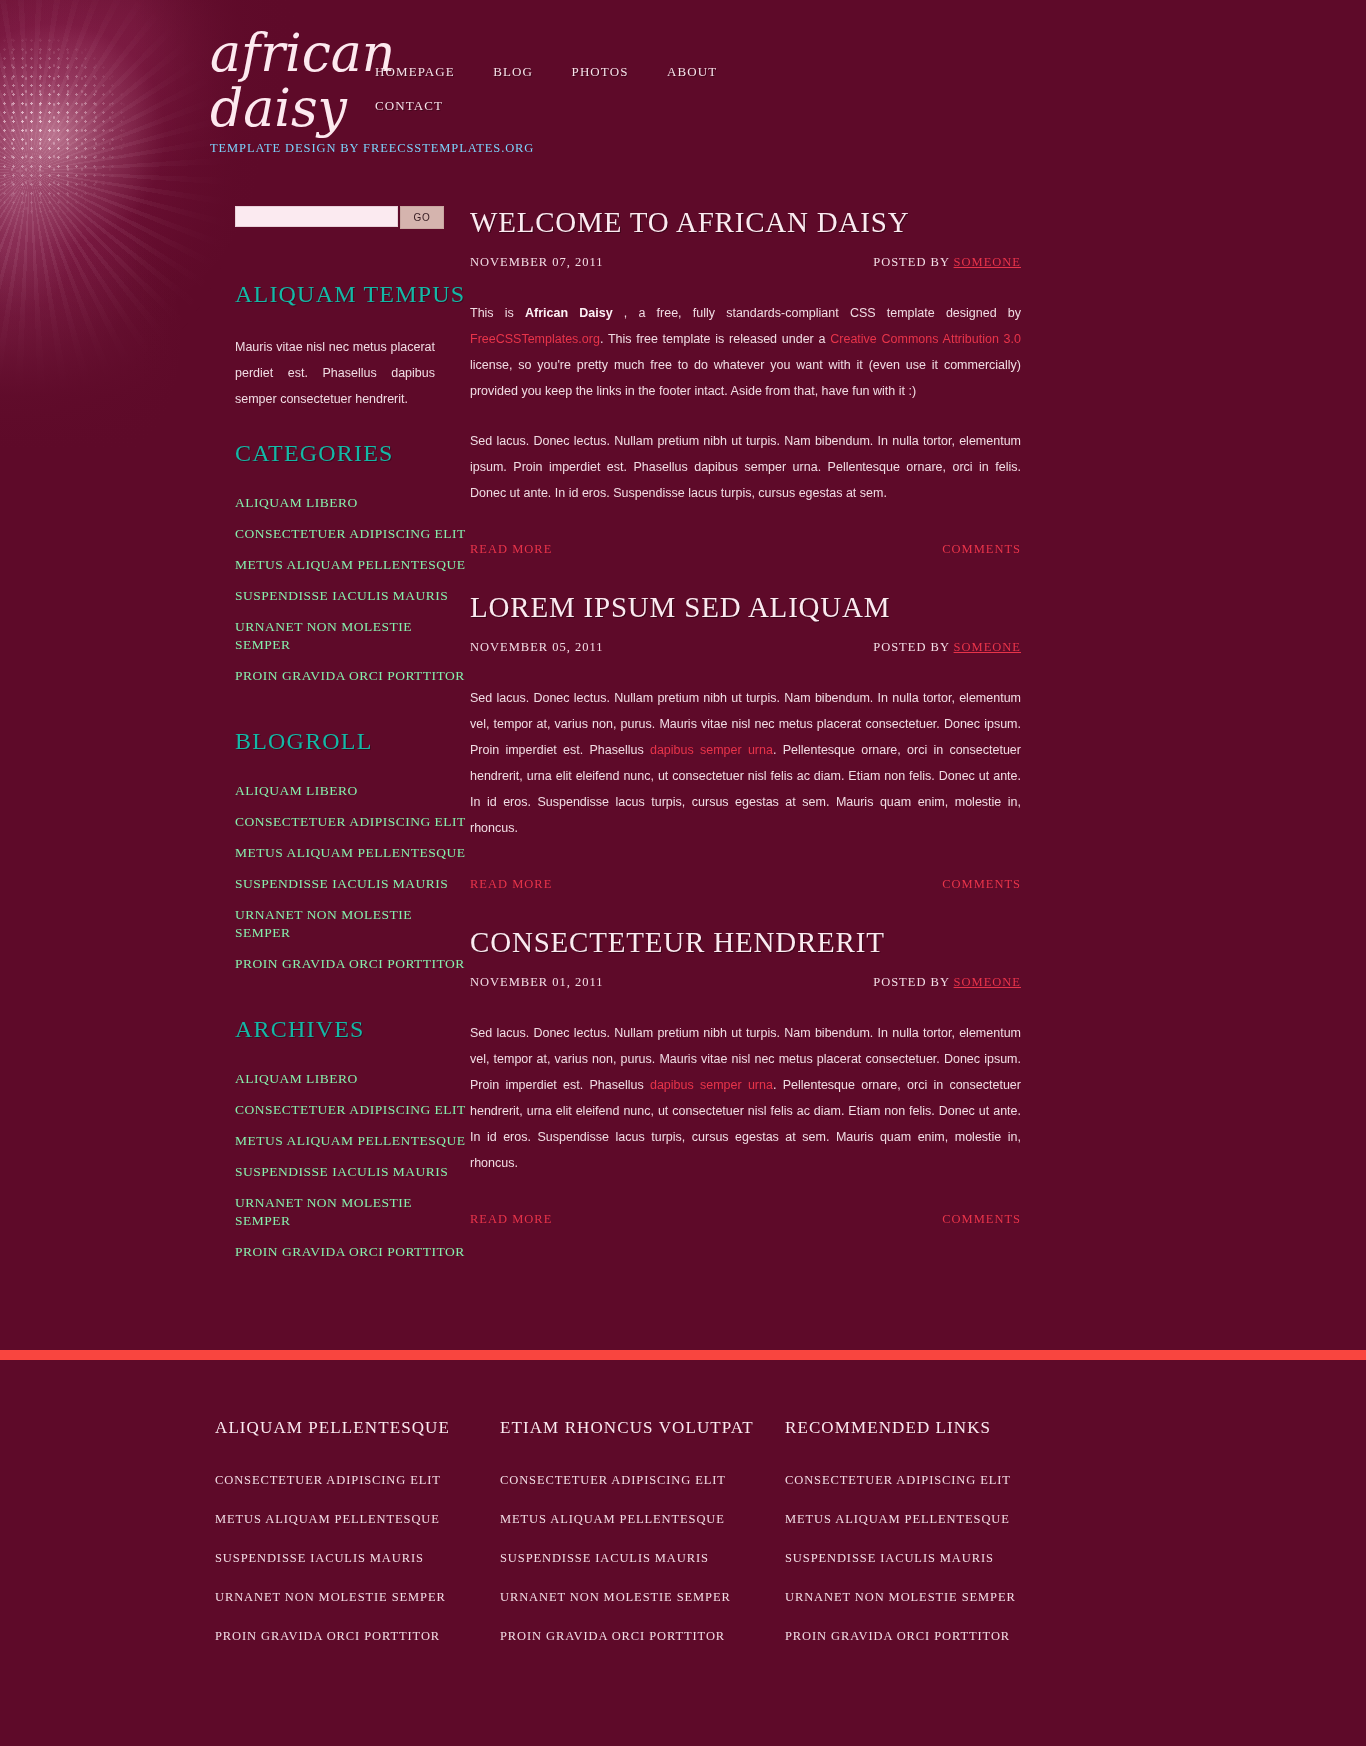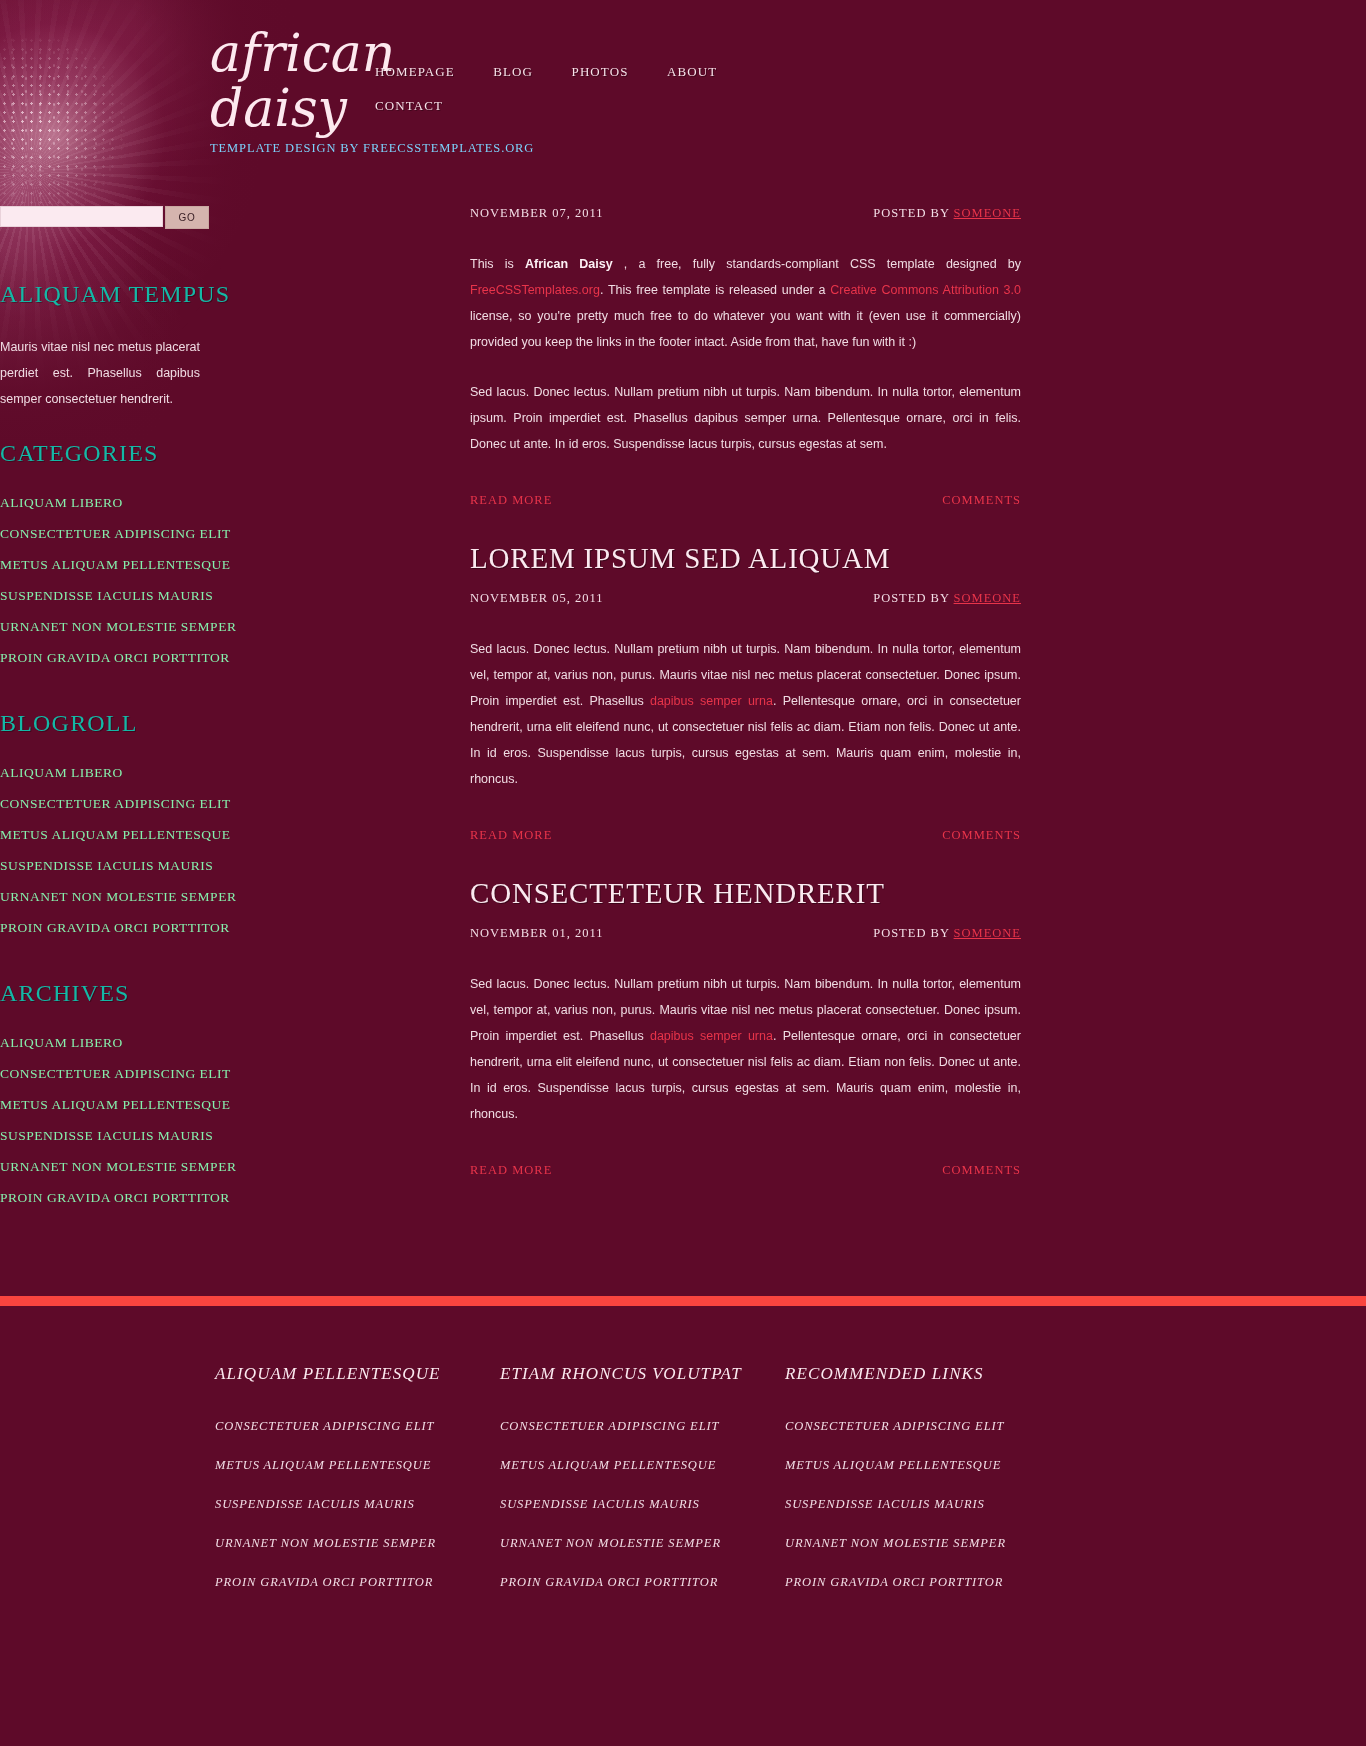--- a/index.html
+++ b/index.html
@@ -107,21 +107,21 @@
   }
 
   
   .wrap {
     position: relative;
     z-index: 5;
     display: flex;
     padding: 50px 0 0 0;
   }
 
-  .sidebar { width: 470px; }
+  .sidebar { width: 470px; padding-left: 235px; }
   .content { width: 896px; padding-right: 345px; }
 
   
   .search { display: flex; margin-bottom: 52px; }
   .search input[type=text] {
     width: 163px;
     height: 21px;
     background: #fbeaf0;
     border: 1px solid #e9d2da;
     padding: 0 4px;
@@ -227,21 +227,20 @@
     height: 10px;
     background: #f9453f;
     margin-top: 46px;
   }
   .footer {
     position: relative;
     z-index: 5;
     display: flex;
     padding: 58px 0 40px 215px;
     background: #5e0a29;
-    font-style: italic;
   }
   .fcol { width: 285px; }
   .fcol h3 {
     font-family: "Liberation Serif", serif;
     font-weight: normal;
     font-size: 17px;
     letter-spacing: 1.1px;
     text-transform: uppercase;
     color: #fbeaf0;
     margin-bottom: 32px;
@@ -332,20 +331,21 @@
           <li><a href="#">Suspendisse iaculis mauris</a></li>
           <li><a href="#">Urnanet non molestie semper</a></li>
           <li><a href="#">Proin gravida orci porttitor</a></li>
         </ul>
       </div>
     </div>
 
     <div class="content">
 
       <div class="post">
+        <h2>Welcome to African Daisy</h2>
         <div class="meta">
           <span>November 07, 2011</span>
           <span>
             <span>Posted by</span>
             <a href="#" class="author">Someone</a>
           </span>
         </div>
         <p><span>This is </span><strong>African Daisy</strong><span> , a free, fully standards-compliant CSS template designed by </span><a href="#" class="inline">FreeCSSTemplates.org</a><span>. This free template is released under a </span><a href="#" class="inline">Creative Commons Attribution 3.0</a><span> license, so you're pretty much free to do whatever you want with it (even use it commercially) provided you keep the links in the footer intact. Aside from that, have fun with it :)</span></p>
         <p>Sed lacus. Donec lectus. Nullam pretium nibh ut turpis. Nam bibendum. In nulla tortor, elementum ipsum. Proin imperdiet est. Phasellus dapibus semper urna. Pellentesque ornare, orci in felis. Donec ut ante. In id eros. Suspendisse lacus turpis, cursus egestas at sem.</p>
         <div class="post-links">

